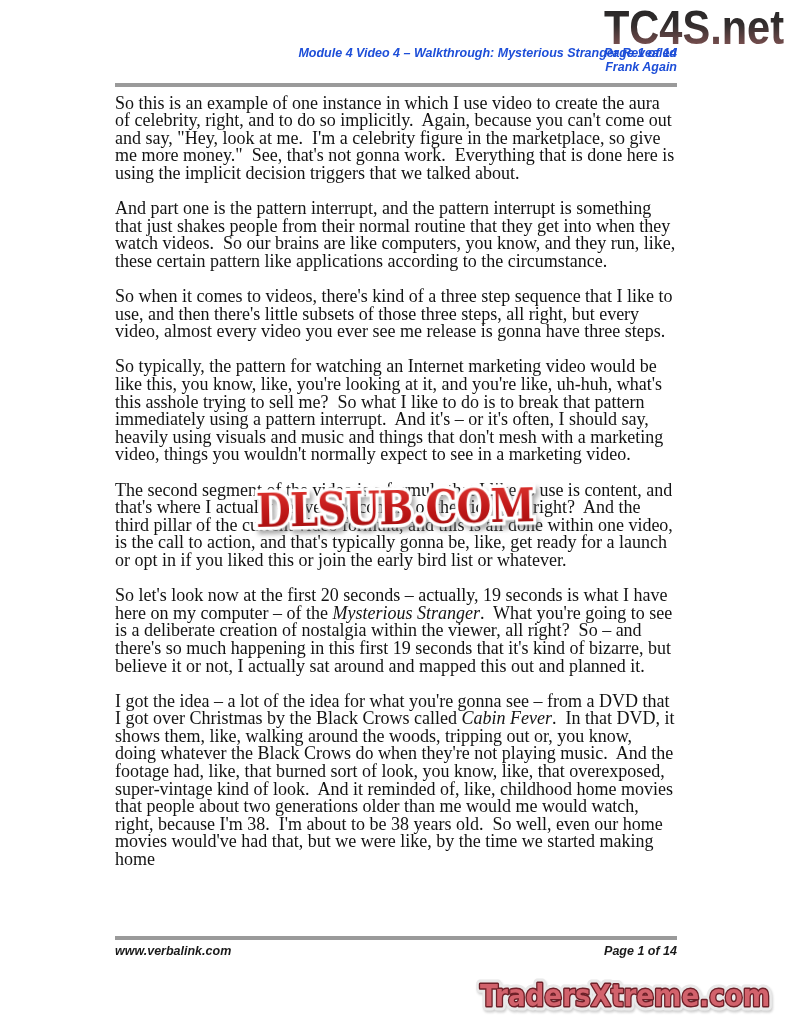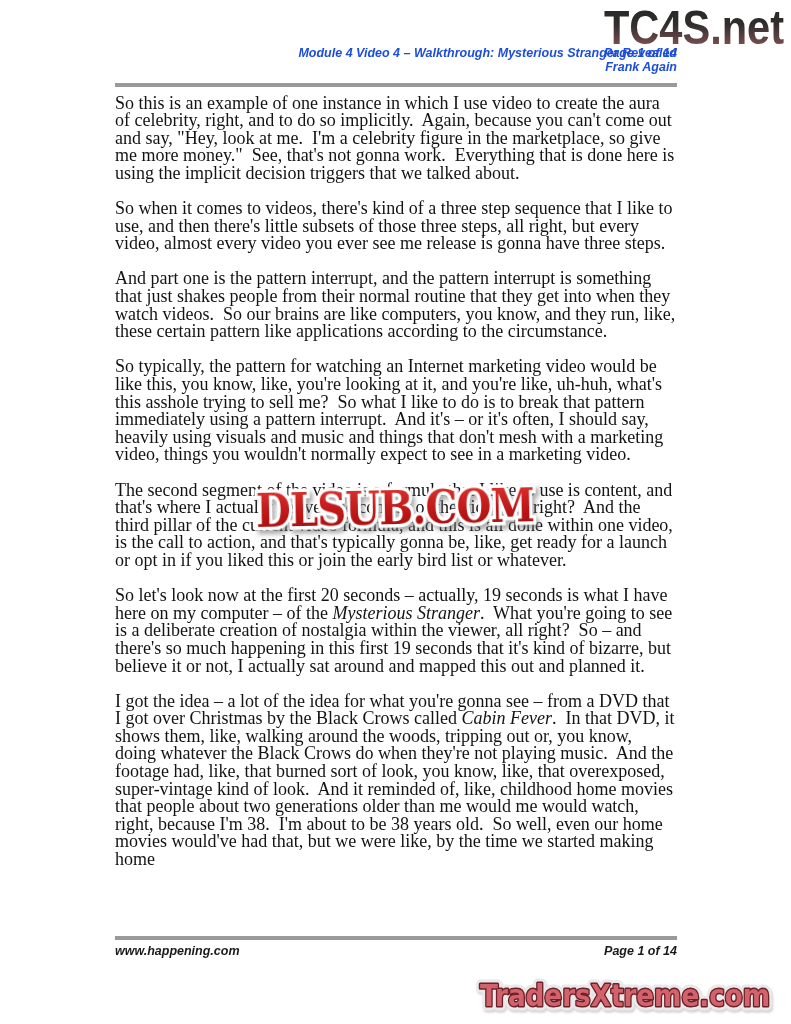--- a/index.html
+++ b/index.html
@@ -113,22 +113,22 @@
     <div class="hdr">
       <div>
         <span>Module 4 Video 4 – Walkthrough: Mysterious Stranger Revealed</span>
         <span class="hdr-page">Page 1 of 14</span>
       </div>
       <div>Frank Again</div>
     </div>
     <div class="rule"></div>
     <div class="body-text" id="paragraphs">
         <p><span>So this is an example of one instance in which I use video to create the aura of celebrity, right, and to do so implicitly.  Again, because you can't come out and say, "Hey, look at me.  I'm a celebrity figure in the marketplace, so give me more money."  See, that's not gonna work.  Everything that is done here is using the implicit decision triggers that we talked about.</span></p>
+        <p><span>And part one is the pattern interrupt, and the pattern interrupt is something that just shakes people from their normal routine that they get into when they watch videos.  So our brains are like computers, you know, and they run, like, these certain pattern like applications according to the circumstance.</span></p>
         <p><span>So when it comes to videos, there's kind of a three step sequence that I like to use, and then there's little subsets of those three steps, all right, but every video, almost every video you ever see me release is gonna have three steps.</span></p>
-        <p><span>And part one is the pattern interrupt, and the pattern interrupt is something that just shakes people from their normal routine that they get into when they watch videos.  So our brains are like computers, you know, and they run, like, these certain pattern like applications according to the circumstance.</span></p>
         <p><span>So typically, the pattern for watching an Internet marketing video would be like this, you know, like, you're looking at it, and you're like, uh-huh, what's this asshole trying to sell me?  So what I like to do is to break that pattern immediately using a pattern interrupt.  And it's – or it's often, I should say, heavily using visuals and music and things that don't mesh with a marketing video, things you wouldn't normally expect to see in a marketing video.</span></p>
         <p><span>The second segment of the video is a formula that I like to use is content, and that's where I actually deliver the content of the video, all right?  And the third pillar of the current video formula, and this is all done within one video, is the call to action, and that's typically gonna be, like, get ready for a launch or opt in if you liked this or join the early bird list or whatever.</span></p>
         <p><span>So let's look now at the first 20 seconds – actually, 19 seconds is what I have here on my computer – of the </span><span class="it">Mysterious Stranger</span><span>.  What you're going to see is a deliberate creation of nostalgia within the viewer, all right?  So – and there's so much happening in this first 19 seconds that it's kind of bizarre, but believe it or not, I actually sat around and mapped this out and planned it.</span></p>
         <p><span>I got the idea – a lot of the idea for what you're gonna see – from a DVD that I got over Christmas by the Black Crows called </span><span class="it">Cabin Fever</span><span>.  In that DVD, it shows them, like, walking around the woods, tripping out or, you know, doing whatever the Black Crows do when they're not playing music.  And the footage had, like, that burned sort of look, you know, like, that overexposed, super-vintage kind of look.  And it reminded of, like, childhood home movies that people about two generations older than me would me would watch, right, because I'm 38.  I'm about to be 38 years old.  So well, even our home movies would've had that, but we were like, by the time we started making home</span></p>
       </div>
   </div>
 
   <svg class="dlsub" width="300" height="58">
     <defs>
       <linearGradient id="dlsubGrad" x1="0" y1="0" x2="0" y2="1">
@@ -136,21 +136,21 @@
         <stop offset="40%" stop-color="#c81f1f"></stop>
         <stop offset="65%" stop-color="#b81414"></stop>
         <stop offset="100%" stop-color="#9c0e0e"></stop>
       </linearGradient>
     </defs>
     <text x="8" y="44" font-family="DejaVu Serif, serif" font-weight="bold" font-size="46" fill="url(#dlsubGrad)" stroke="#ffffff" stroke-width="7" paint-order="stroke" textLength="278" lengthAdjust="spacingAndGlyphs" letter-spacing="-1">DLSUB.COM</text>
   </svg>
 
   <div class="footer-rule"></div>
   <div class="footer-row">
-    <span>www.happening.com</span>
+    <span>www.verbalink.com</span>
     <span>Page 1 of 14</span>
   </div>
 
   <svg class="traders" width="312" height="46">
     <text x="8" y="32" font-family="DejaVu Sans, sans-serif" font-weight="bold" font-size="30" fill="none" stroke="#e9e9e9" stroke-width="9" stroke-linejoin="round" textLength="290" lengthAdjust="spacingAndGlyphs">TradersXtreme.com</text>
     <text x="8" y="32" font-family="DejaVu Sans, sans-serif" font-weight="bold" font-size="30" fill="#d2626c" stroke="#6d2028" stroke-width="3" paint-order="stroke" stroke-linejoin="round" textLength="290" lengthAdjust="spacingAndGlyphs">TradersXtreme.com</text>
   </svg>
 
 </div>
 

